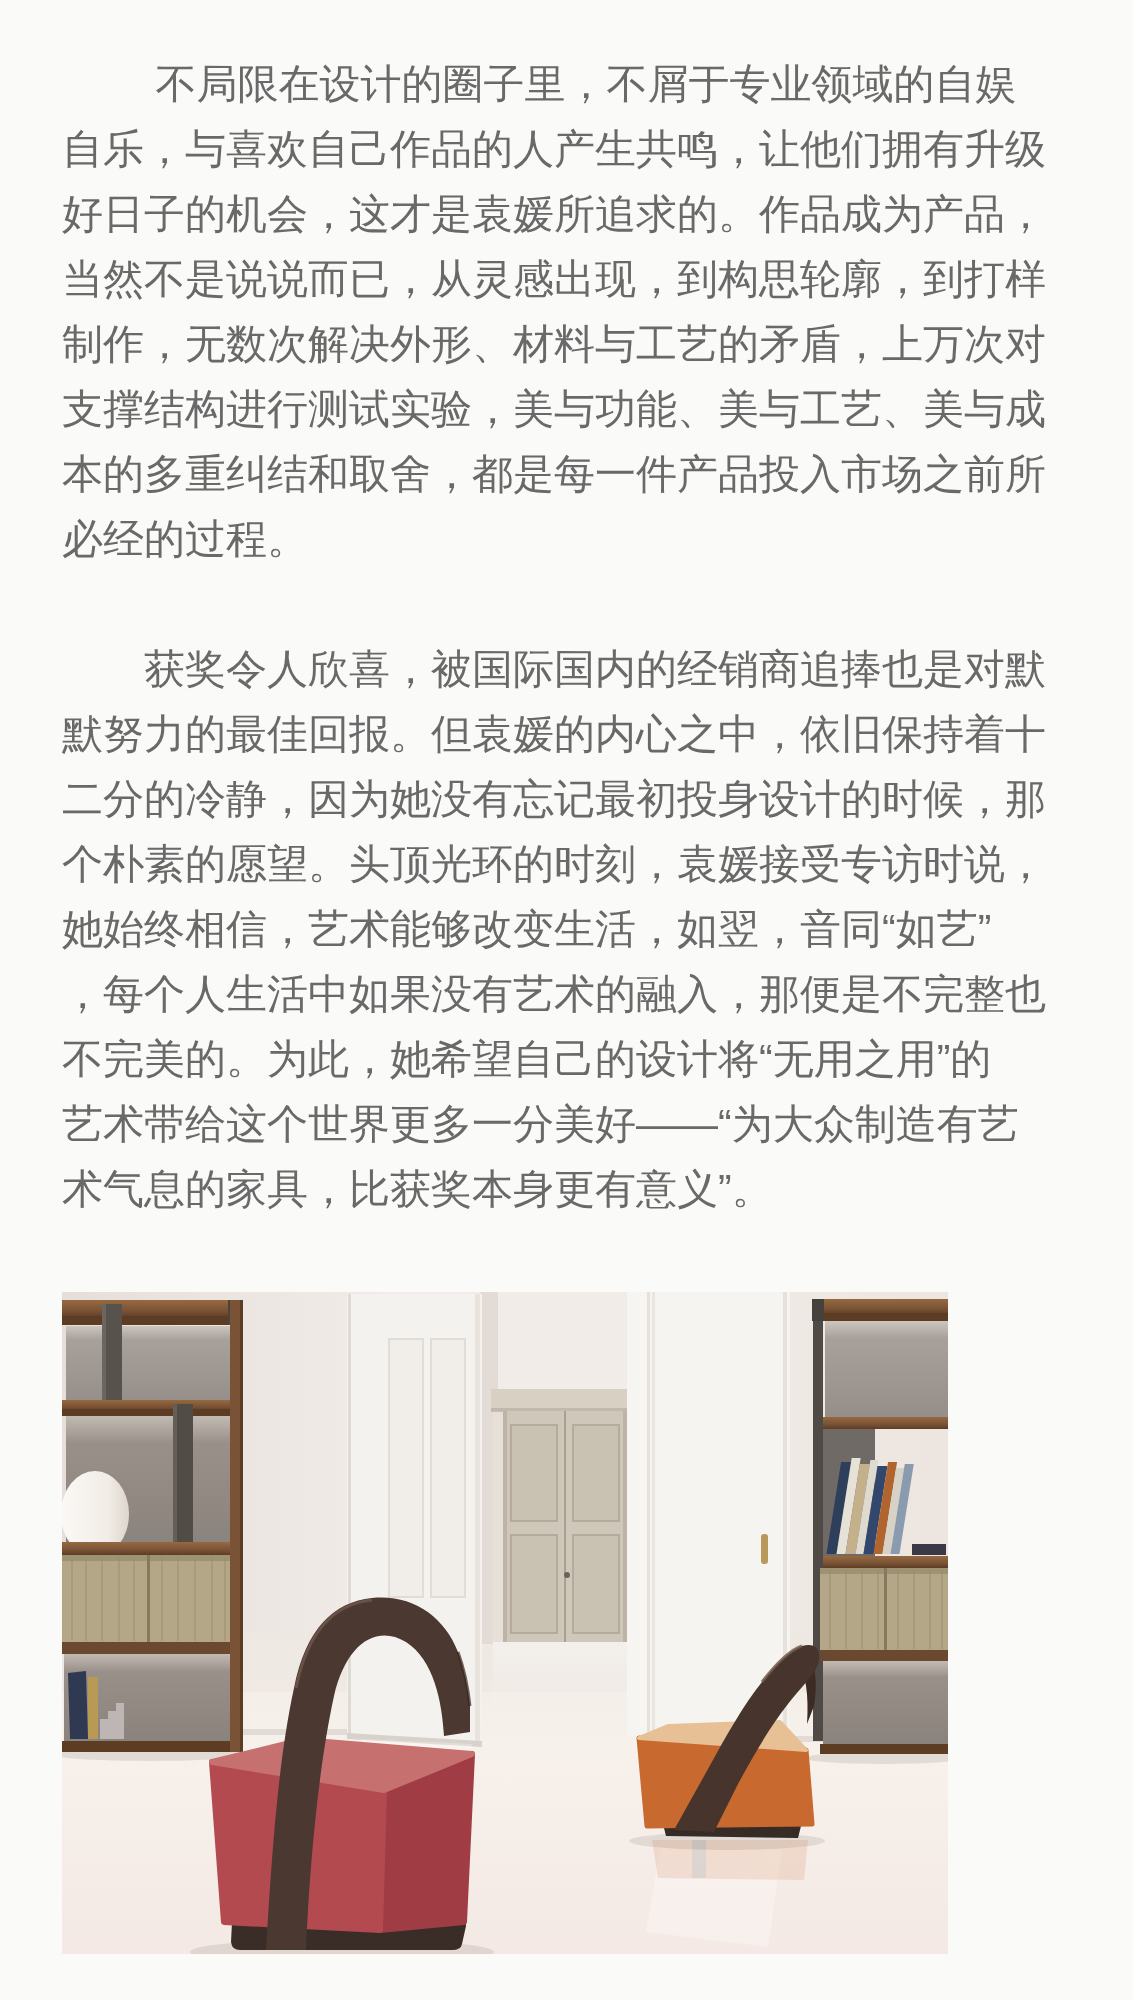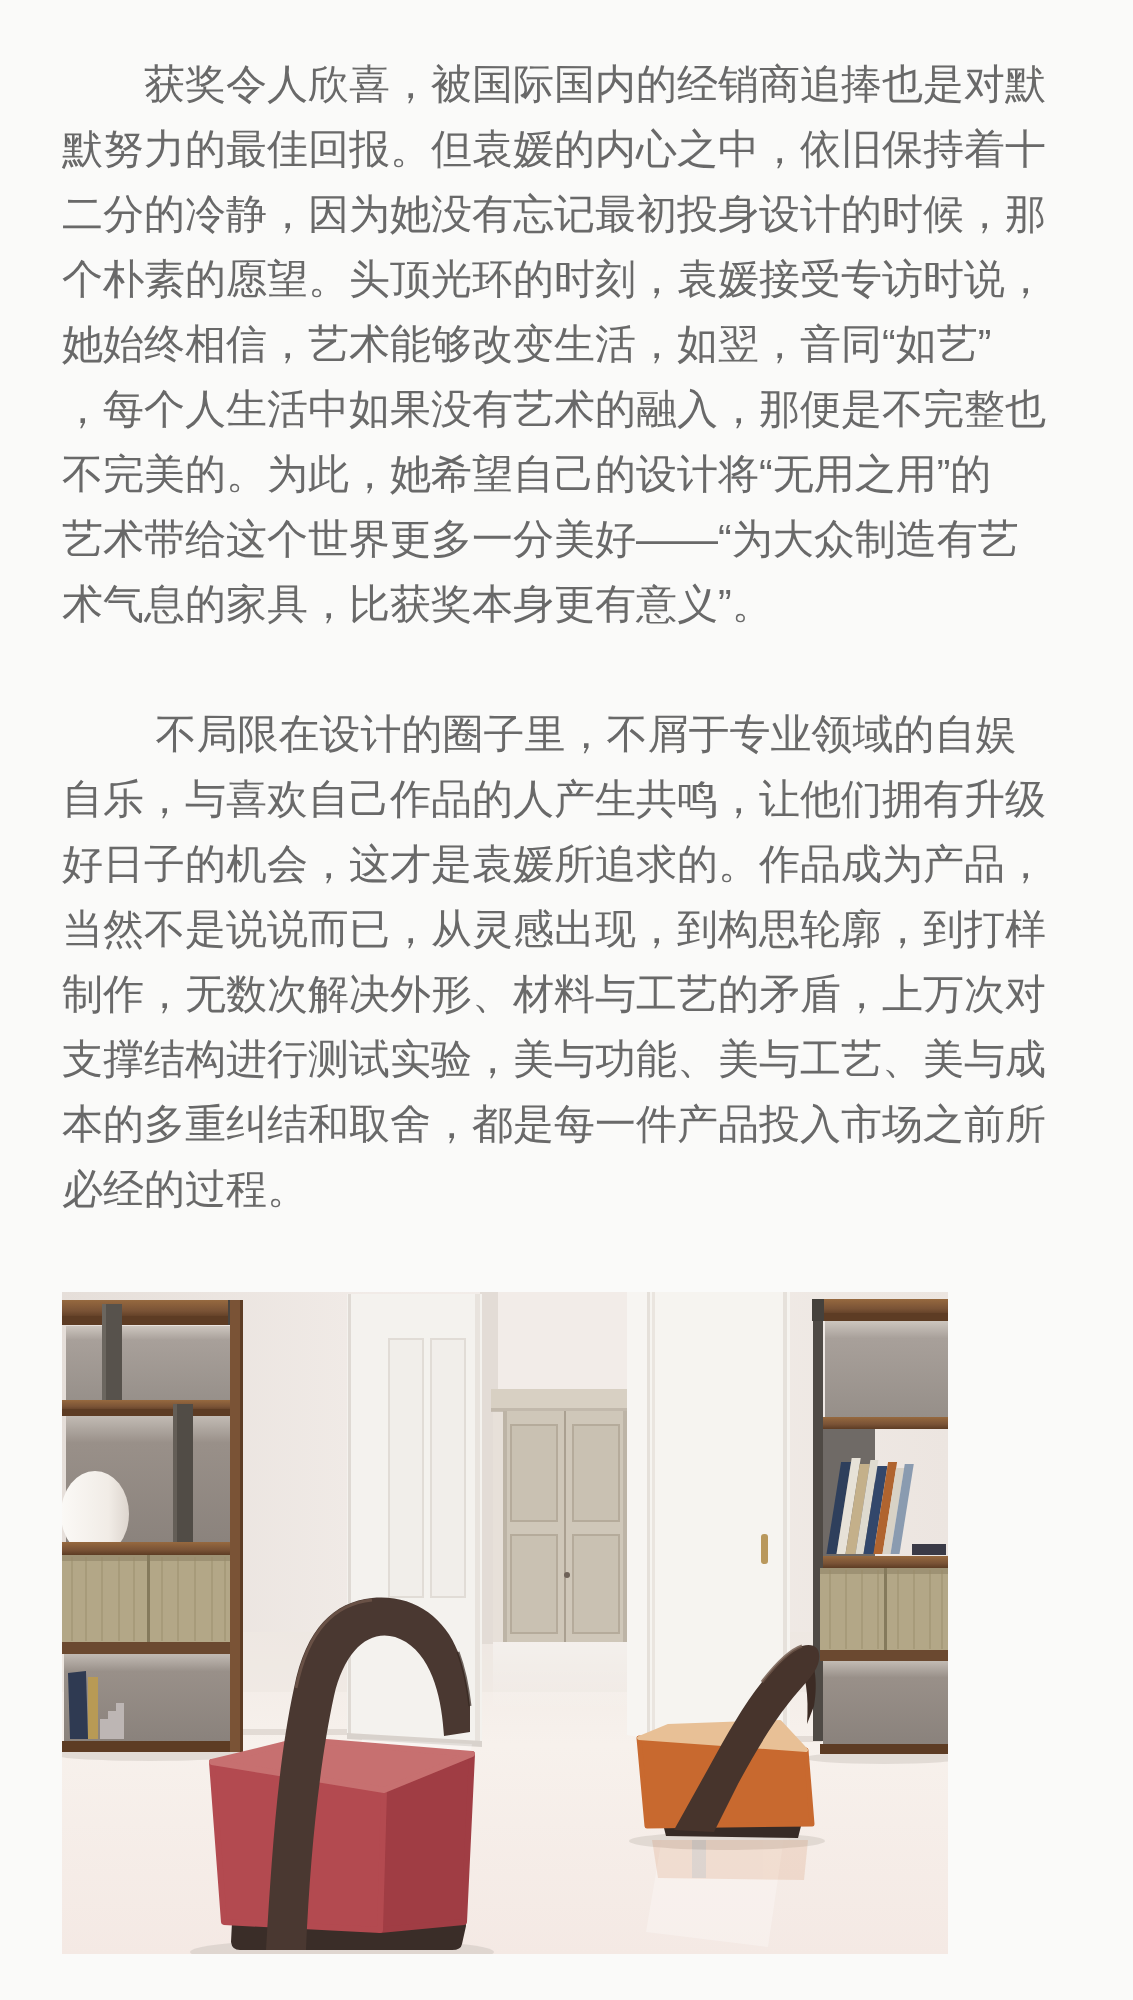--- a/index.html
+++ b/index.html
@@ -26,37 +26,37 @@
     margin:70px 0 0 0;
     width:886px;height:662px;
     line-height:0;
   }
   svg{display:block;}
 </style>
 </head>
 <body>
 
 <div class="article">
+  <p class="para">　　 不局限在设计的圈子里，不屑于专业领域的自娱
+自乐，与喜欢自己作品的人产生共鸣，让他们拥有升级
+好日子的机会，这才是袁媛所追求的。作品成为产品，
+当然不是说说而已，从灵感出现，到构思轮廓，到打样
+制作，无数次解决外形、材料与工艺的矛盾，上万次对
+支撑结构进行测试实验，美与功能、美与工艺、美与成
+本的多重纠结和取舍，都是每一件产品投入市场之前所
+必经的过程。</p>
   <p class="para">　　获奖令人欣喜，被国际国内的经销商追捧也是对默
 默努力的最佳回报。但袁媛的内心之中，依旧保持着十
 二分的冷静，因为她没有忘记最初投身设计的时候，那
 个朴素的愿望。头顶光环的时刻，袁媛接受专访时说，
 她始终相信，艺术能够改变生活，如翌，音同“如艺”
 ，每个人生活中如果没有艺术的融入，那便是不完整也
 不完美的。为此，她希望自己的设计将“无用之用”的
 艺术带给这个世界更多一分美好——“为大众制造有艺
 术气息的家具，比获奖本身更有意义”。</p>
-  <p class="para">　　 不局限在设计的圈子里，不屑于专业领域的自娱
-自乐，与喜欢自己作品的人产生共鸣，让他们拥有升级
-好日子的机会，这才是袁媛所追求的。作品成为产品，
-当然不是说说而已，从灵感出现，到构思轮廓，到打样
-制作，无数次解决外形、材料与工艺的矛盾，上万次对
-支撑结构进行测试实验，美与功能、美与工艺、美与成
-本的多重纠结和取舍，都是每一件产品投入市场之前所
-必经的过程。</p>
 
   <div class="photo-wrap">
     <svg width="886" height="662" viewBox="0 0 886 662">
       <defs>
         <linearGradient id="wallg" x1="0" y1="0" x2="1" y2="0">
           <stop offset="0" stop-color="#e5ded9"></stop>
           <stop offset="0.35" stop-color="#f1ebe7"></stop>
           <stop offset="0.6" stop-color="#f3eeea"></stop>
           <stop offset="1" stop-color="#ece5e0"></stop>
         </linearGradient>

